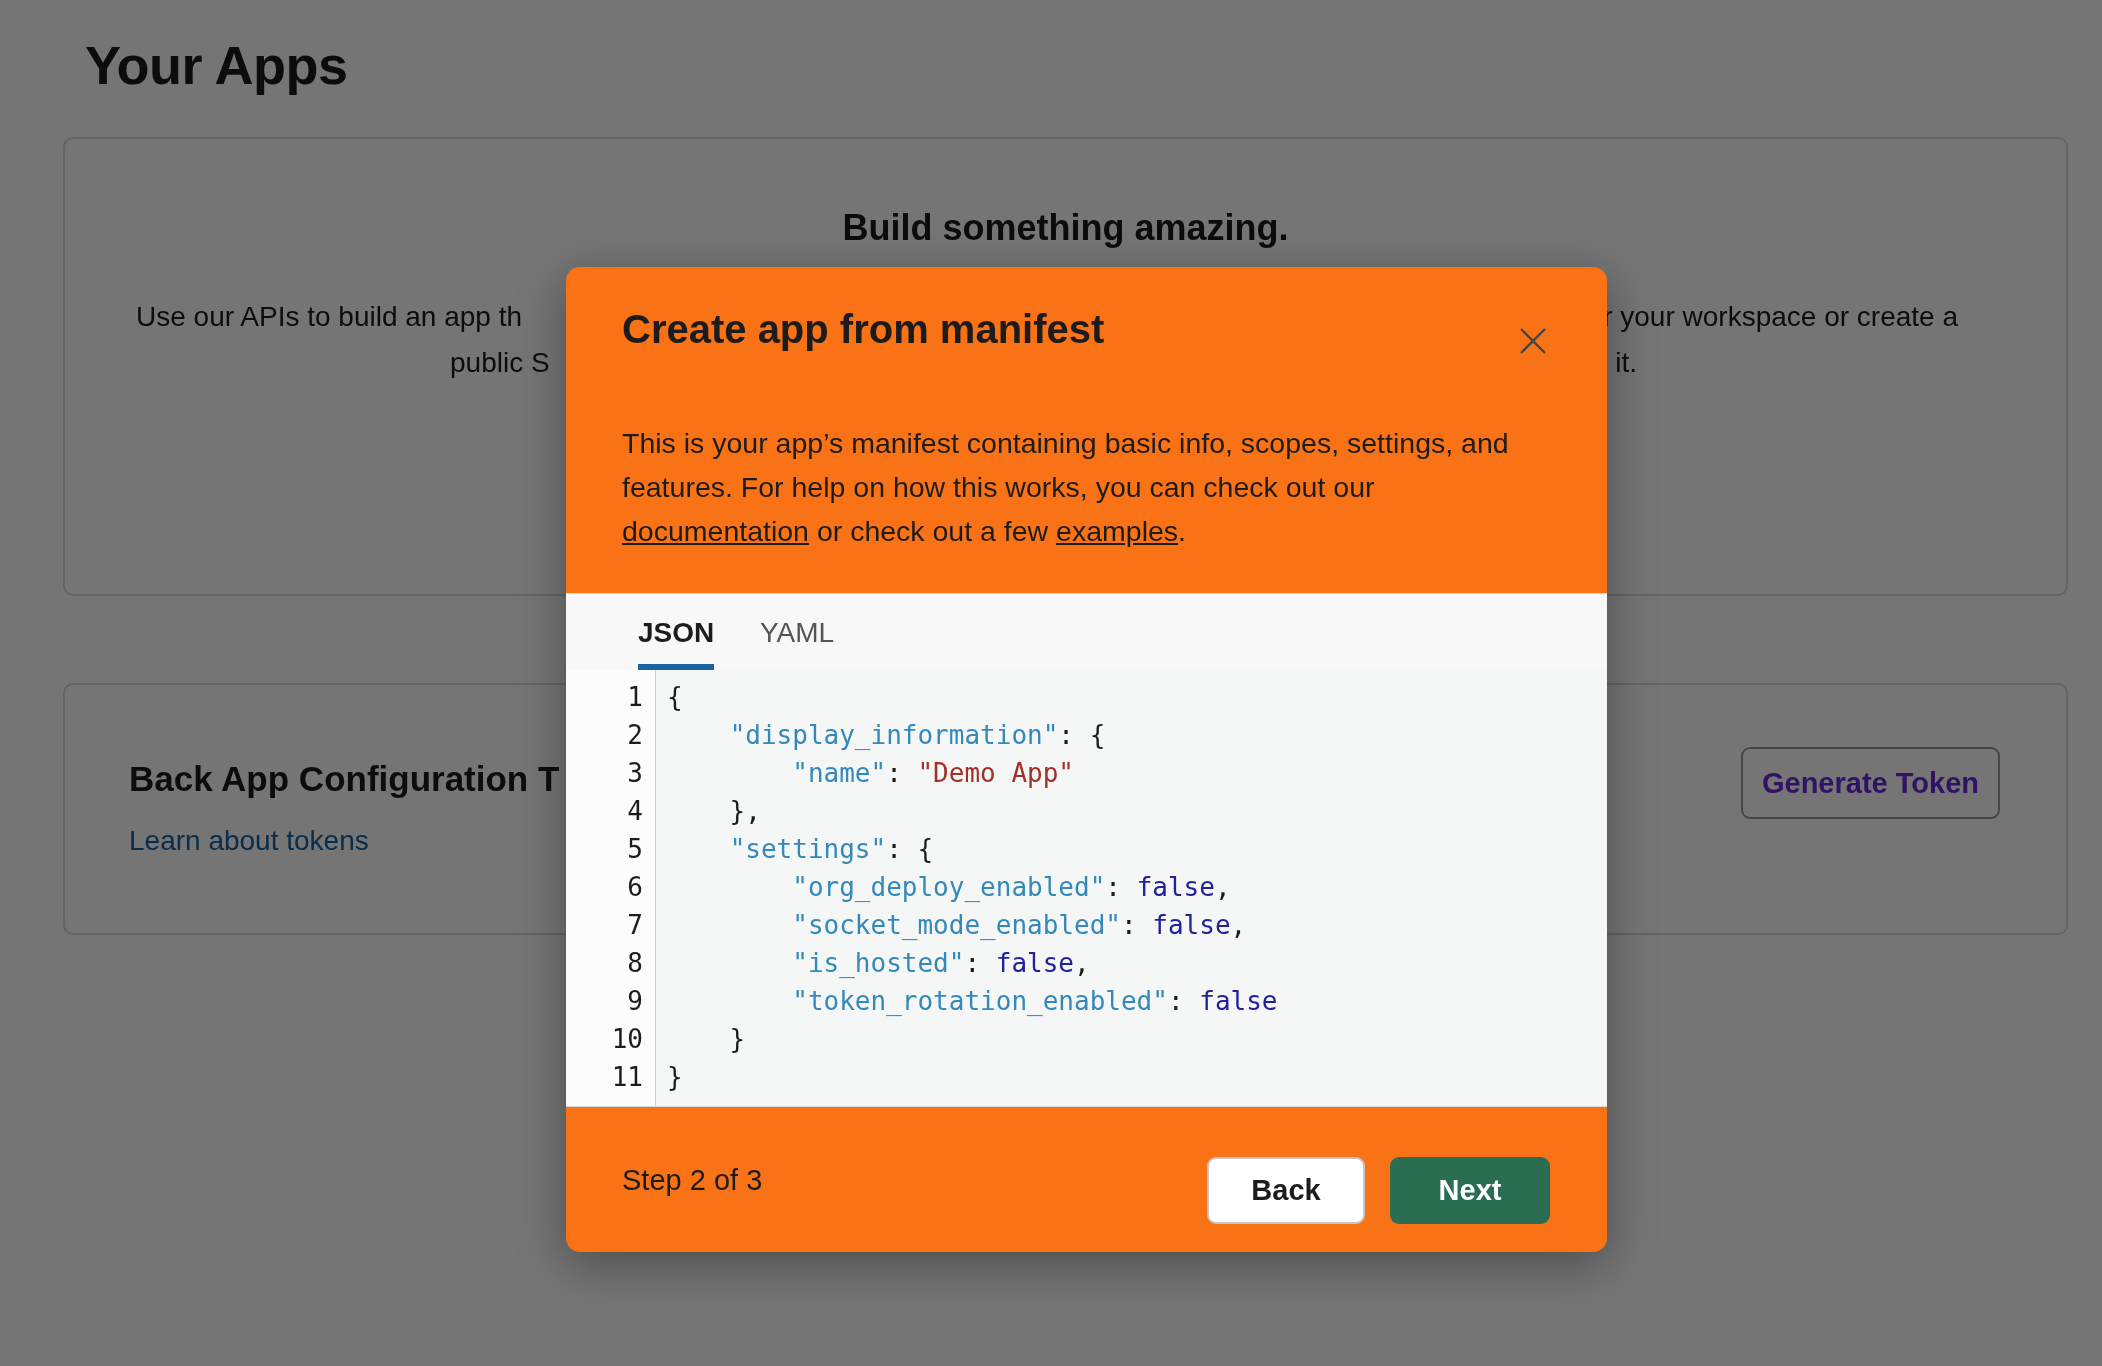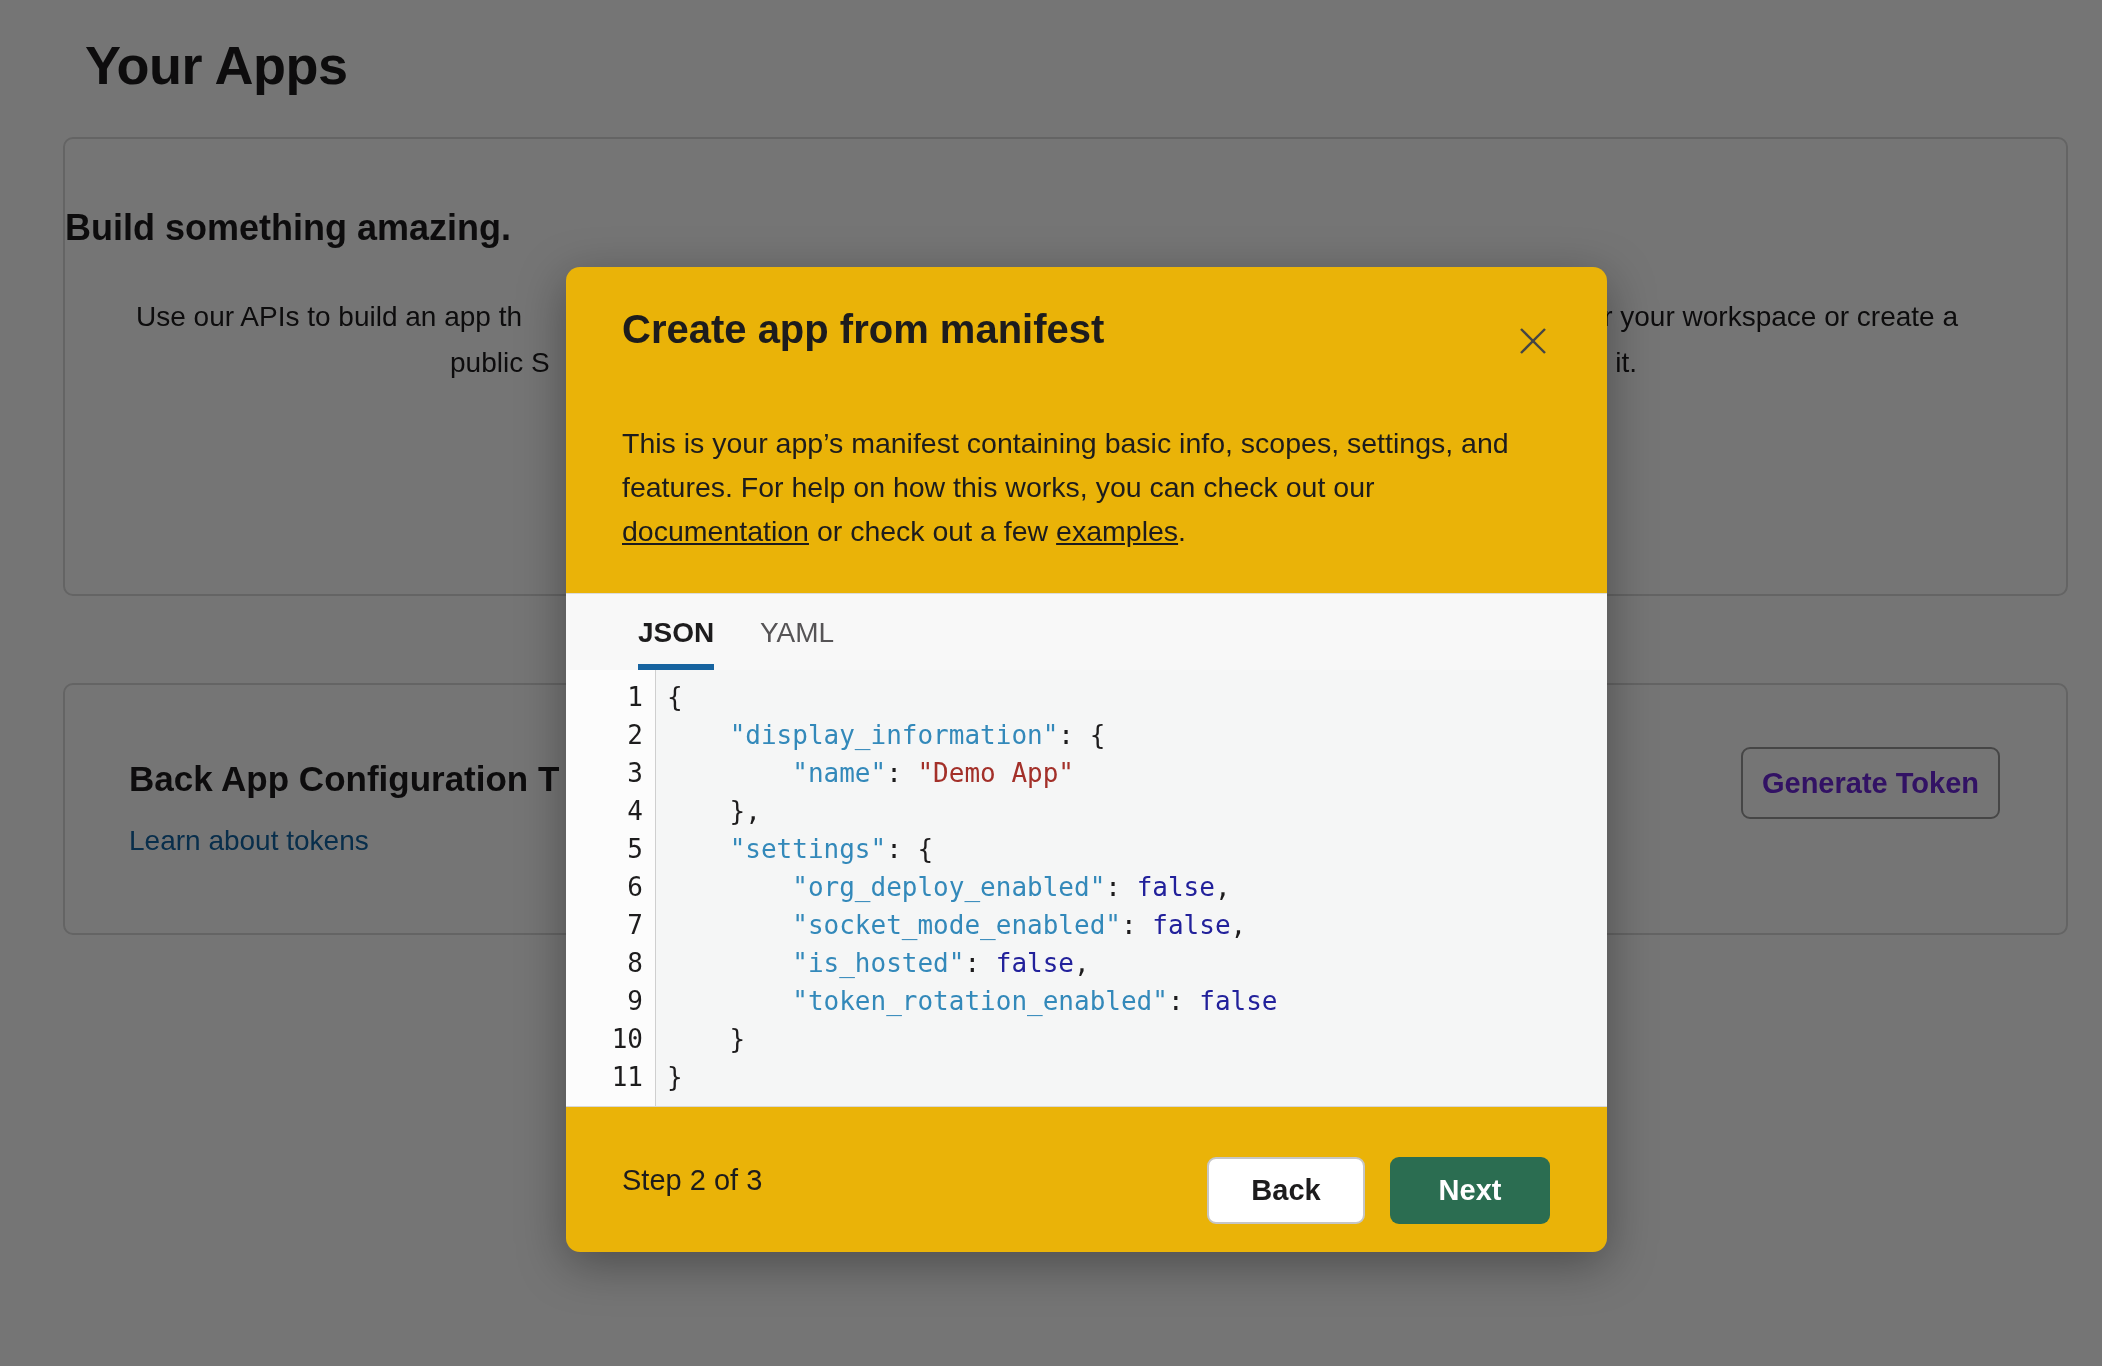--- a/index.html
+++ b/index.html
@@ -5,42 +5,42 @@
   html,body{margin:0;padding:0;background:#ffffff;}
   .screen{position:relative;width:2102px;height:1366px;overflow:hidden;
           font-family:"Liberation Sans", sans-serif;color:#1d1c1d;background:#ffffff;}
 
   
   .page-title{position:absolute;left:85px;top:34px;font-size:54px;font-weight:700;letter-spacing:-0.5px;}
   .card{position:absolute;left:63px;width:2005px;background:#ffffff;
         border:2px solid #d9d9d9;border-radius:10px;box-sizing:border-box;}
   .card-hero{top:137px;height:459px;}
   .card-tokens{top:683px;height:252px;}
-  .hero-heading{position:absolute;left:0;right:0;top:68px;
+  .hero-heading{position:absolute;left:0;right:0;top:68px;text-align:center;
                 font-size:36px;font-weight:700;}
   .hero-frag{position:absolute;font-size:28px;white-space:nowrap;color:#1d1c1d;}
   .hf-l1-left{left:71px;top:162px;}
   .hf-l1-right{right:108px;top:162px;}
   .hf-l2-left{left:385px;top:208px;}
   .hf-l2-right{right:429px;top:208px;}
   .tokens-heading{position:absolute;left:64px;top:74px;font-size:35px;font-weight:700;}
   .tokens-link{position:absolute;left:64px;top:140px;font-size:28px;color:#1264a3;
                text-decoration:none;cursor:pointer;}
   .generate-btn{position:absolute;right:66px;top:62px;width:259px;height:72px;
                 background:#ffffff;border:2px solid #9a9a9a;border-radius:9px;
                 font-size:29px;font-weight:700;color:#6d28d9;box-sizing:border-box;
                 font-family:"Liberation Sans",sans-serif;cursor:pointer;}
 
   
   .overlay{position:absolute;left:0;top:0;width:2102px;height:1366px;
            background:rgba(0,0,0,0.54);z-index:5;}
 
   
   .modal{position:absolute;left:566px;top:267px;width:1041px;height:985px;
-         background:#eab308;border-radius:14px;z-index:10;
+         background:#f97316;border-radius:14px;z-index:10;
          box-shadow:0 12px 48px rgba(0,0,0,0.35);}
   .modal-title{position:absolute;left:56px;top:40px;font-size:40px;font-weight:700;}
   .modal-close{position:absolute;right:56px;top:56px;width:36px;height:36px;
                background:none;border:none;padding:0;cursor:pointer;}
   .modal-desc{position:absolute;left:56px;top:154px;width:920px;
               font-size:28.5px;line-height:44px;color:#1d1c1d;}
   .modal-desc a{color:#1d1c1d;text-decoration:underline;cursor:pointer;}
 
   
   .panel{position:absolute;left:0;top:301px;width:1041px;}

